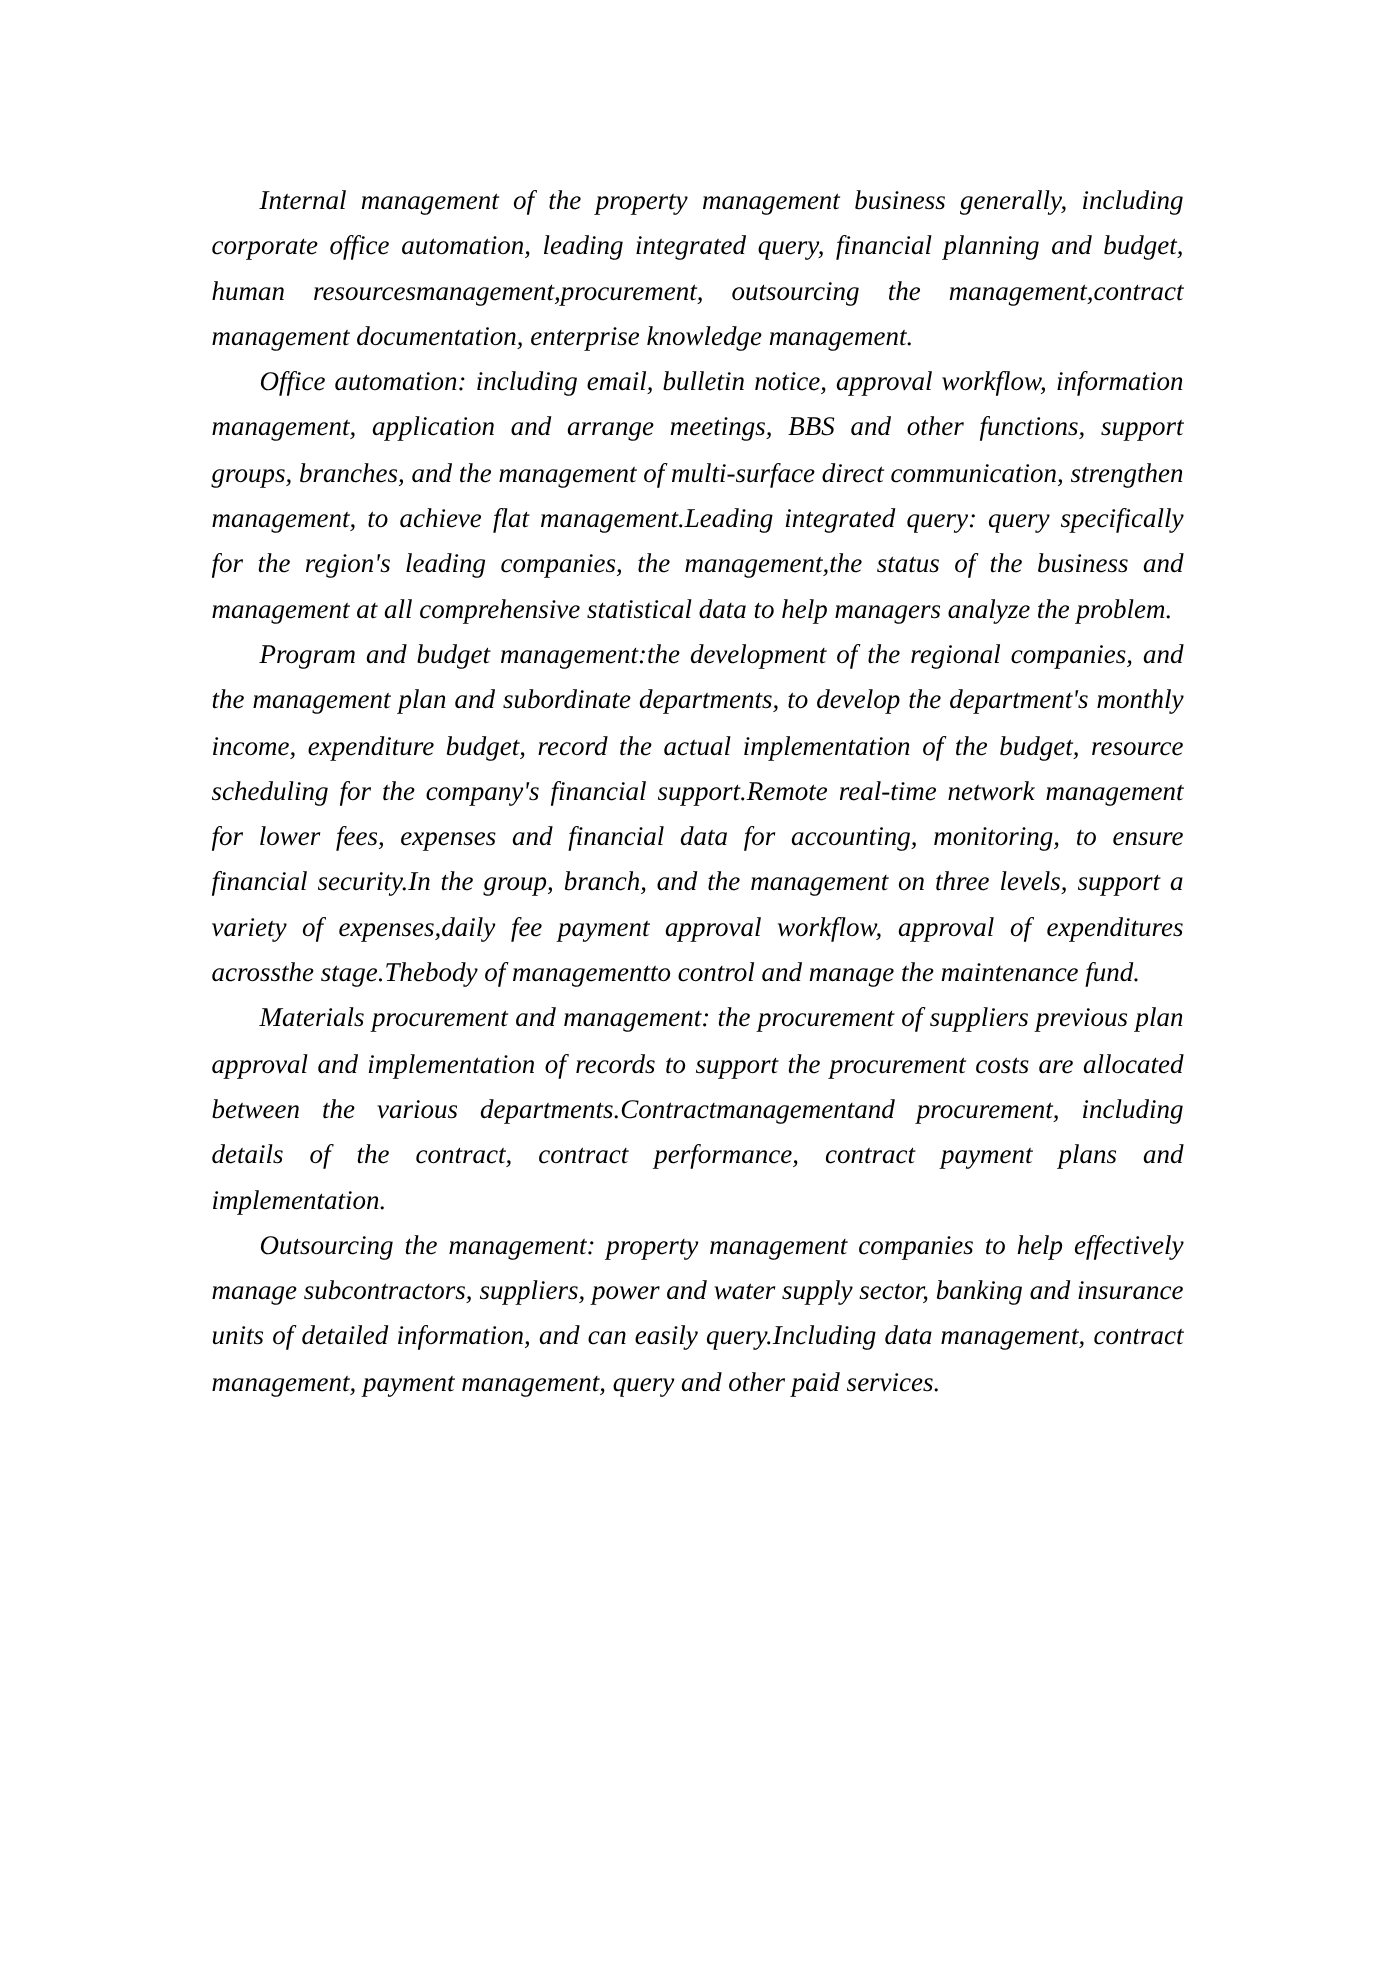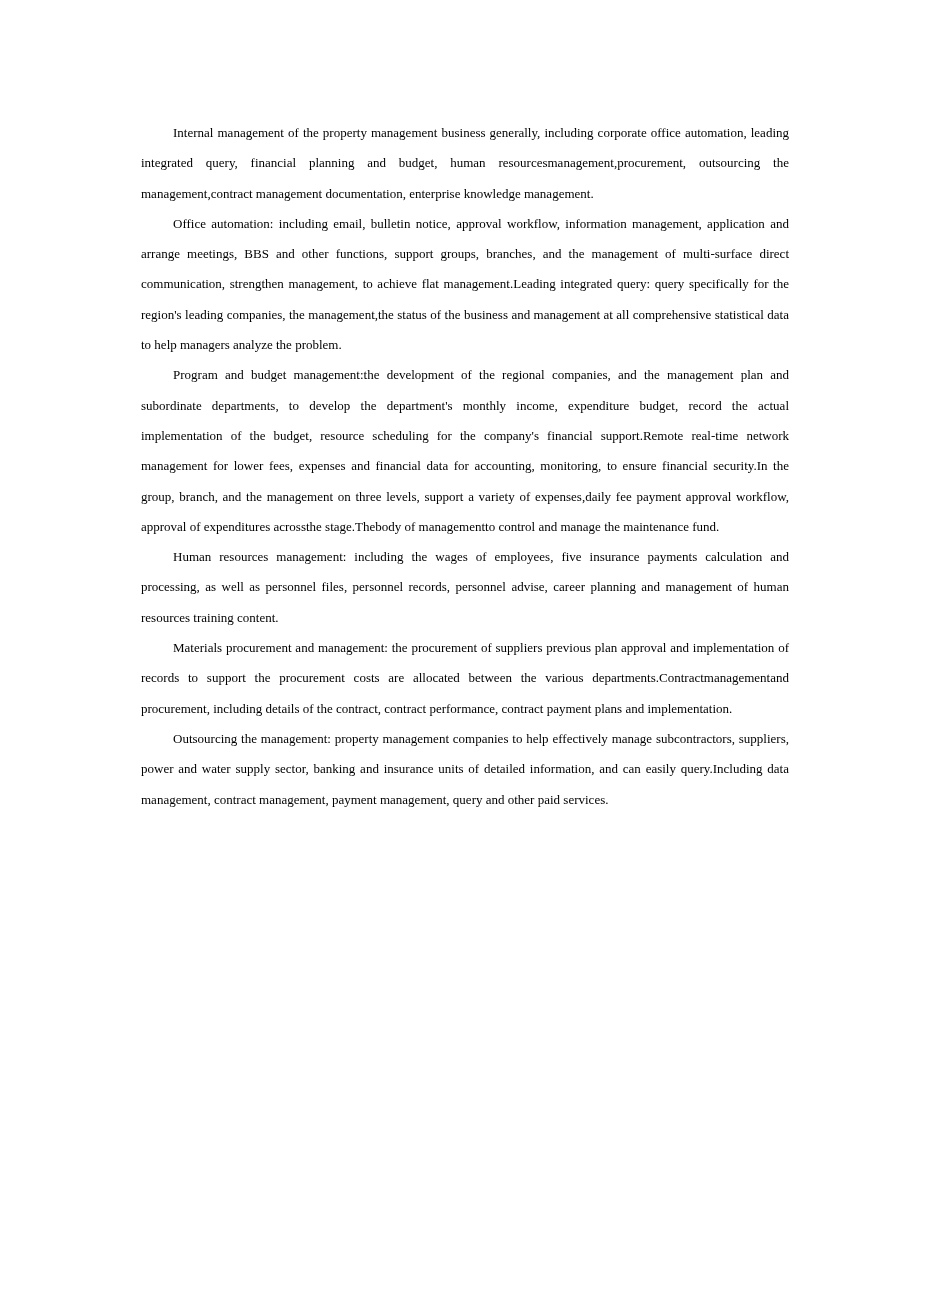--- a/index.html
+++ b/index.html
@@ -23,35 +23,35 @@
     }
     .heading {
       font-weight: bold;
       font-size: 16.5px;
       line-height: 26px;
       margin: 0;
       white-space: nowrap;
     }
     .para {
       margin: 0;
-      font-size: 13px;
+      font-size: 18px;
       line-height: 30.3px;
       text-align: justify;
       text-indent: 32px;
+      font-style: italic;
     }
     .para:first-of-type { margin-top: 0; }
     .body-wrap {
       margin-top: 2px;
     }
   </style>
 </head>
 <body>
 
 <div class="page">
   <div class="body-wrap">
     <p class="para">Internal management of the property management business generally, including corporate office automation, leading integrated query, financial planning and budget, human resourcesmanagement,procurement, outsourcing the management,contract management documentation, enterprise knowledge management.</p>
     <p class="para">Office automation: including email, bulletin notice, approval workflow, information management, application and arrange meetings, BBS and other functions, support groups, branches, and the management of multi-surface direct communication, strengthen management, to achieve flat management.Leading integrated query: query specifically for the region's leading companies, the management,the status of the business and management at all comprehensive statistical data to help managers analyze the problem.</p>
     <p class="para">Program and budget management:the development of the regional companies, and the management plan and subordinate departments, to develop the department's monthly income, expenditure budget, record the actual implementation of the budget, resource scheduling for the company's financial support.Remote real-time network management for lower fees, expenses and financial data for accounting, monitoring, to ensure financial security.In the group, branch, and the management on three levels, support a variety of expenses,daily fee payment approval workflow, approval of expenditures acrossthe stage.Thebody of managementto control and manage the maintenance fund.</p>
-    <p class="para">Human resources management: including the wages of employees, five insurance payments calculation and processing, as well as personnel files, personnel records, personnel advise, career planning and management of human resources training content.</p>
     <p class="para">Materials procurement and management: the procurement of suppliers previous plan approval and implementation of records to support the procurement costs are allocated between the various departments.Contractmanagementand procurement, including details of the contract, contract performance, contract payment plans and implementation.</p>
     <p class="para">Outsourcing the management: property management companies to help effectively manage subcontractors, suppliers, power and water supply sector, banking and insurance units of detailed information, and can easily query.Including data management, contract management, payment management, query and other paid services.</p>
   </div>
 </div>
 
 </body></html>

